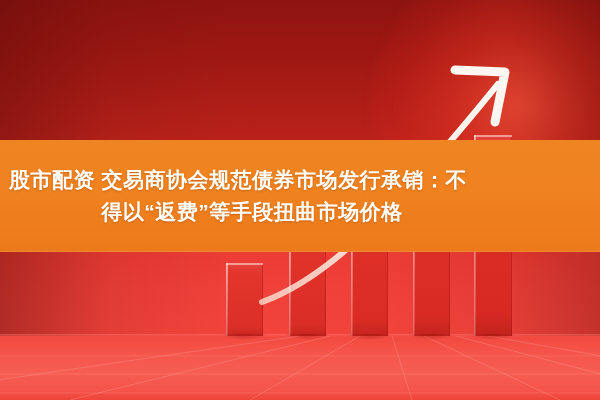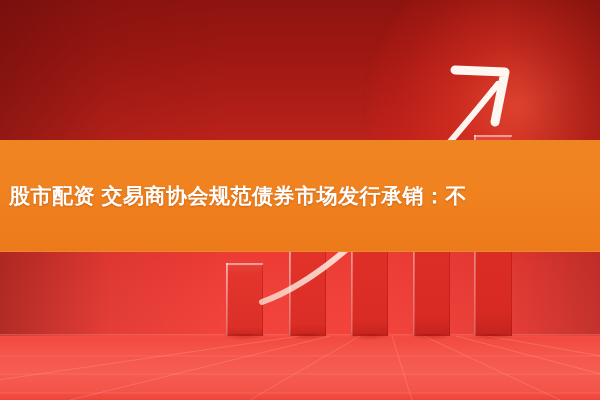--- a/index.html
+++ b/index.html
@@ -200,15 +200,16 @@
         </linearGradient>
       </defs>
       <path d="M 262 302 C 330 278, 400 205, 498 84" fill="none" stroke="url(#arrowGrad)" stroke-width="6" stroke-linecap="round"></path>
       <path d="M 455 70 L 505 72 L 495 122" fill="none" stroke="#fdf6f1" stroke-width="9" stroke-linecap="round" stroke-linejoin="round"></path>
     </svg>
   </div>
 
   <div class="band"></div>
   <div class="band-title">
     <div class="line1">股市配资 交易商协会规范债券市场发行承销：不</div>
+    <div class="line2">得以“返费”等手段扭曲市场价格</div>
   </div>
 
 </div>
 
 </body></html>

